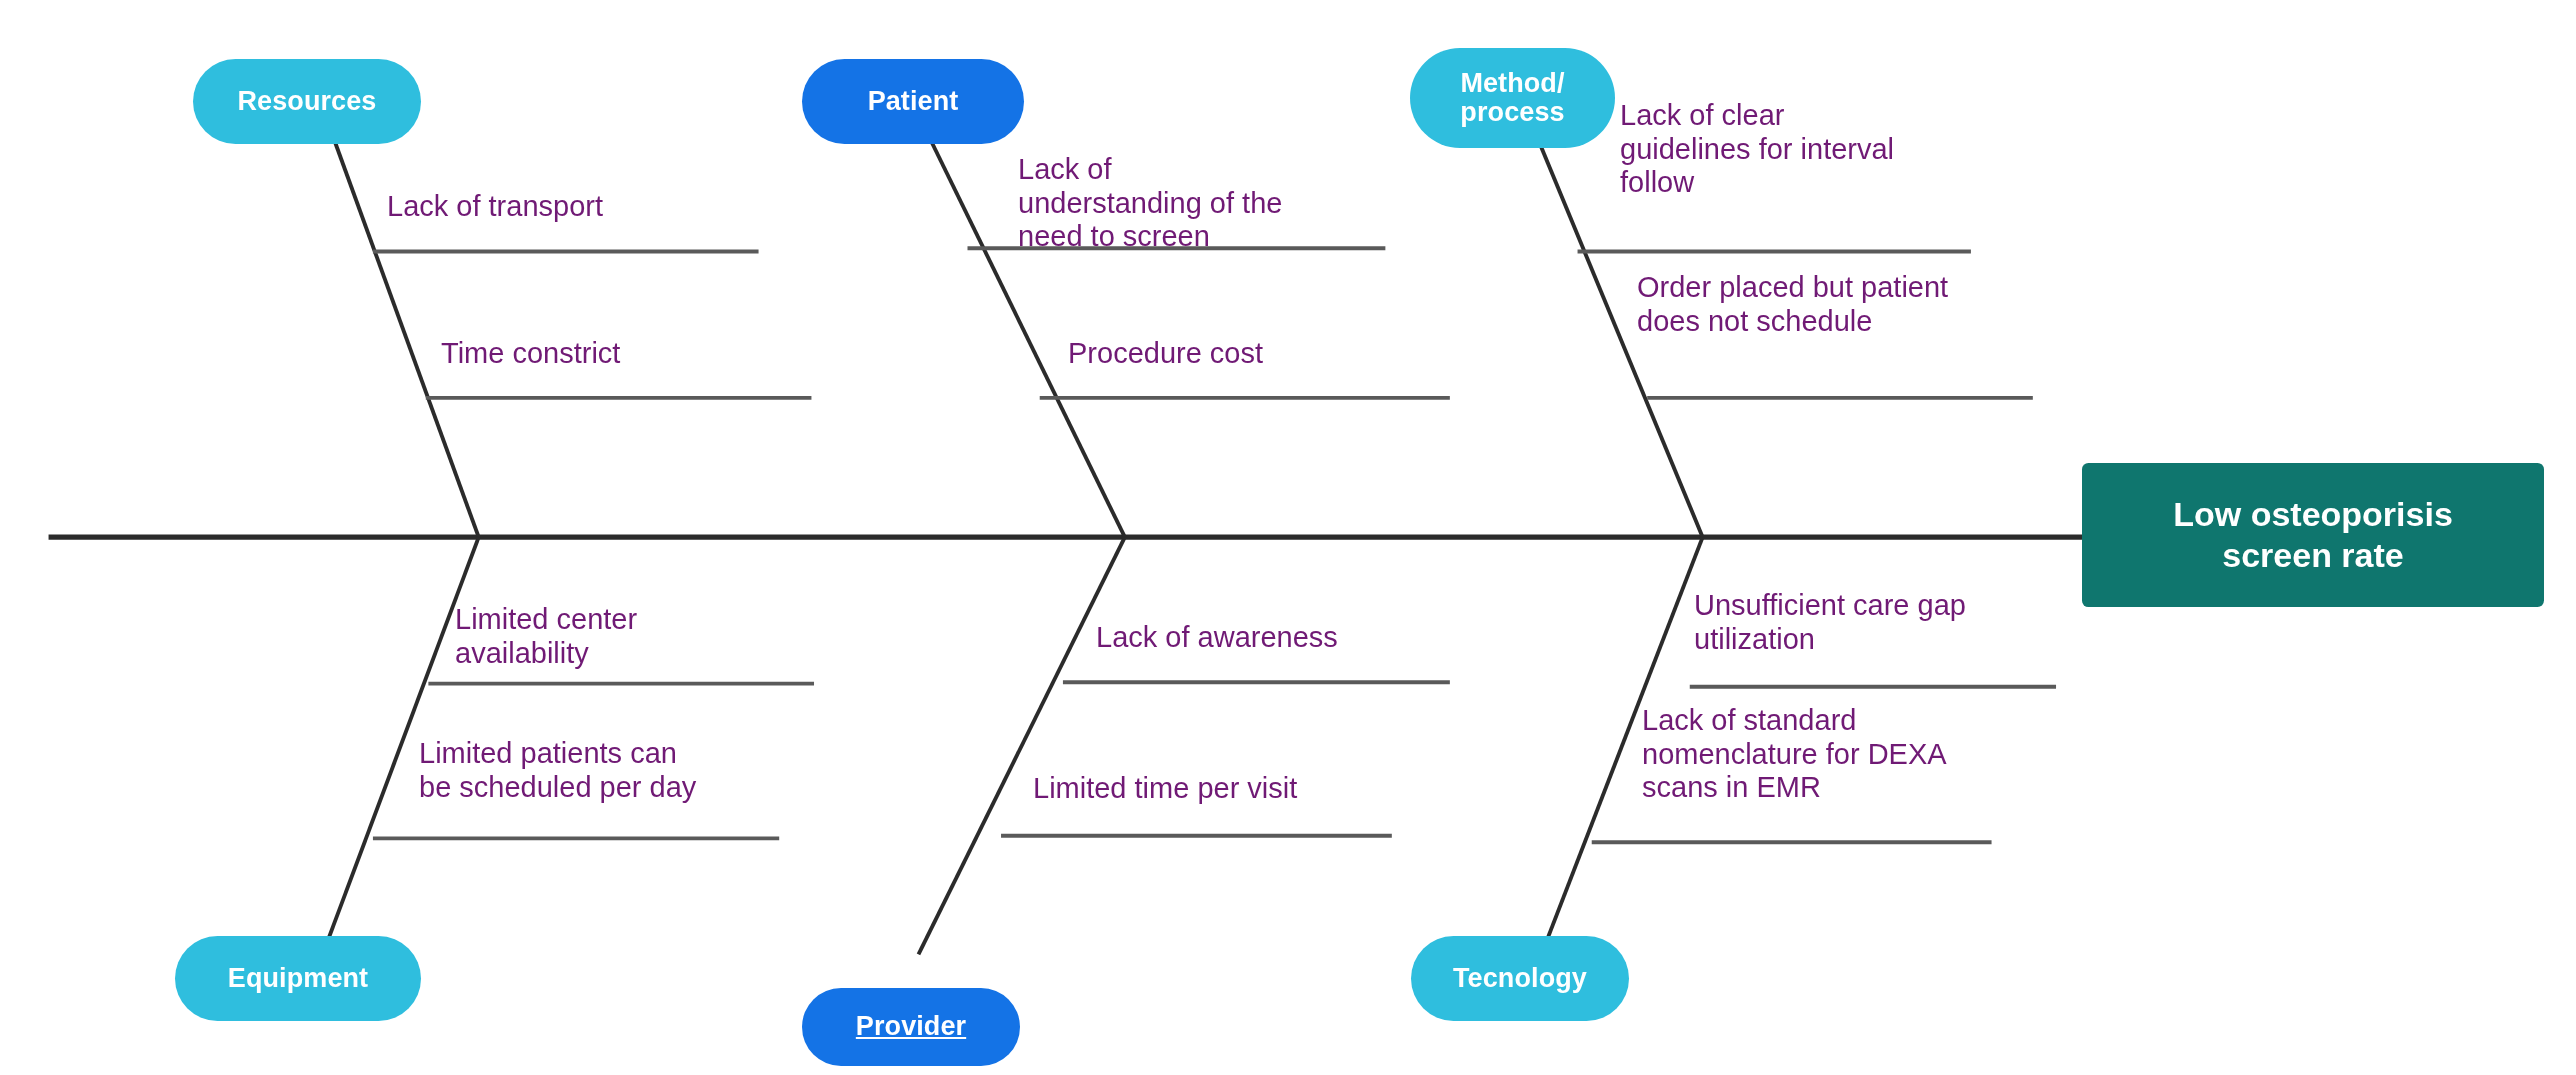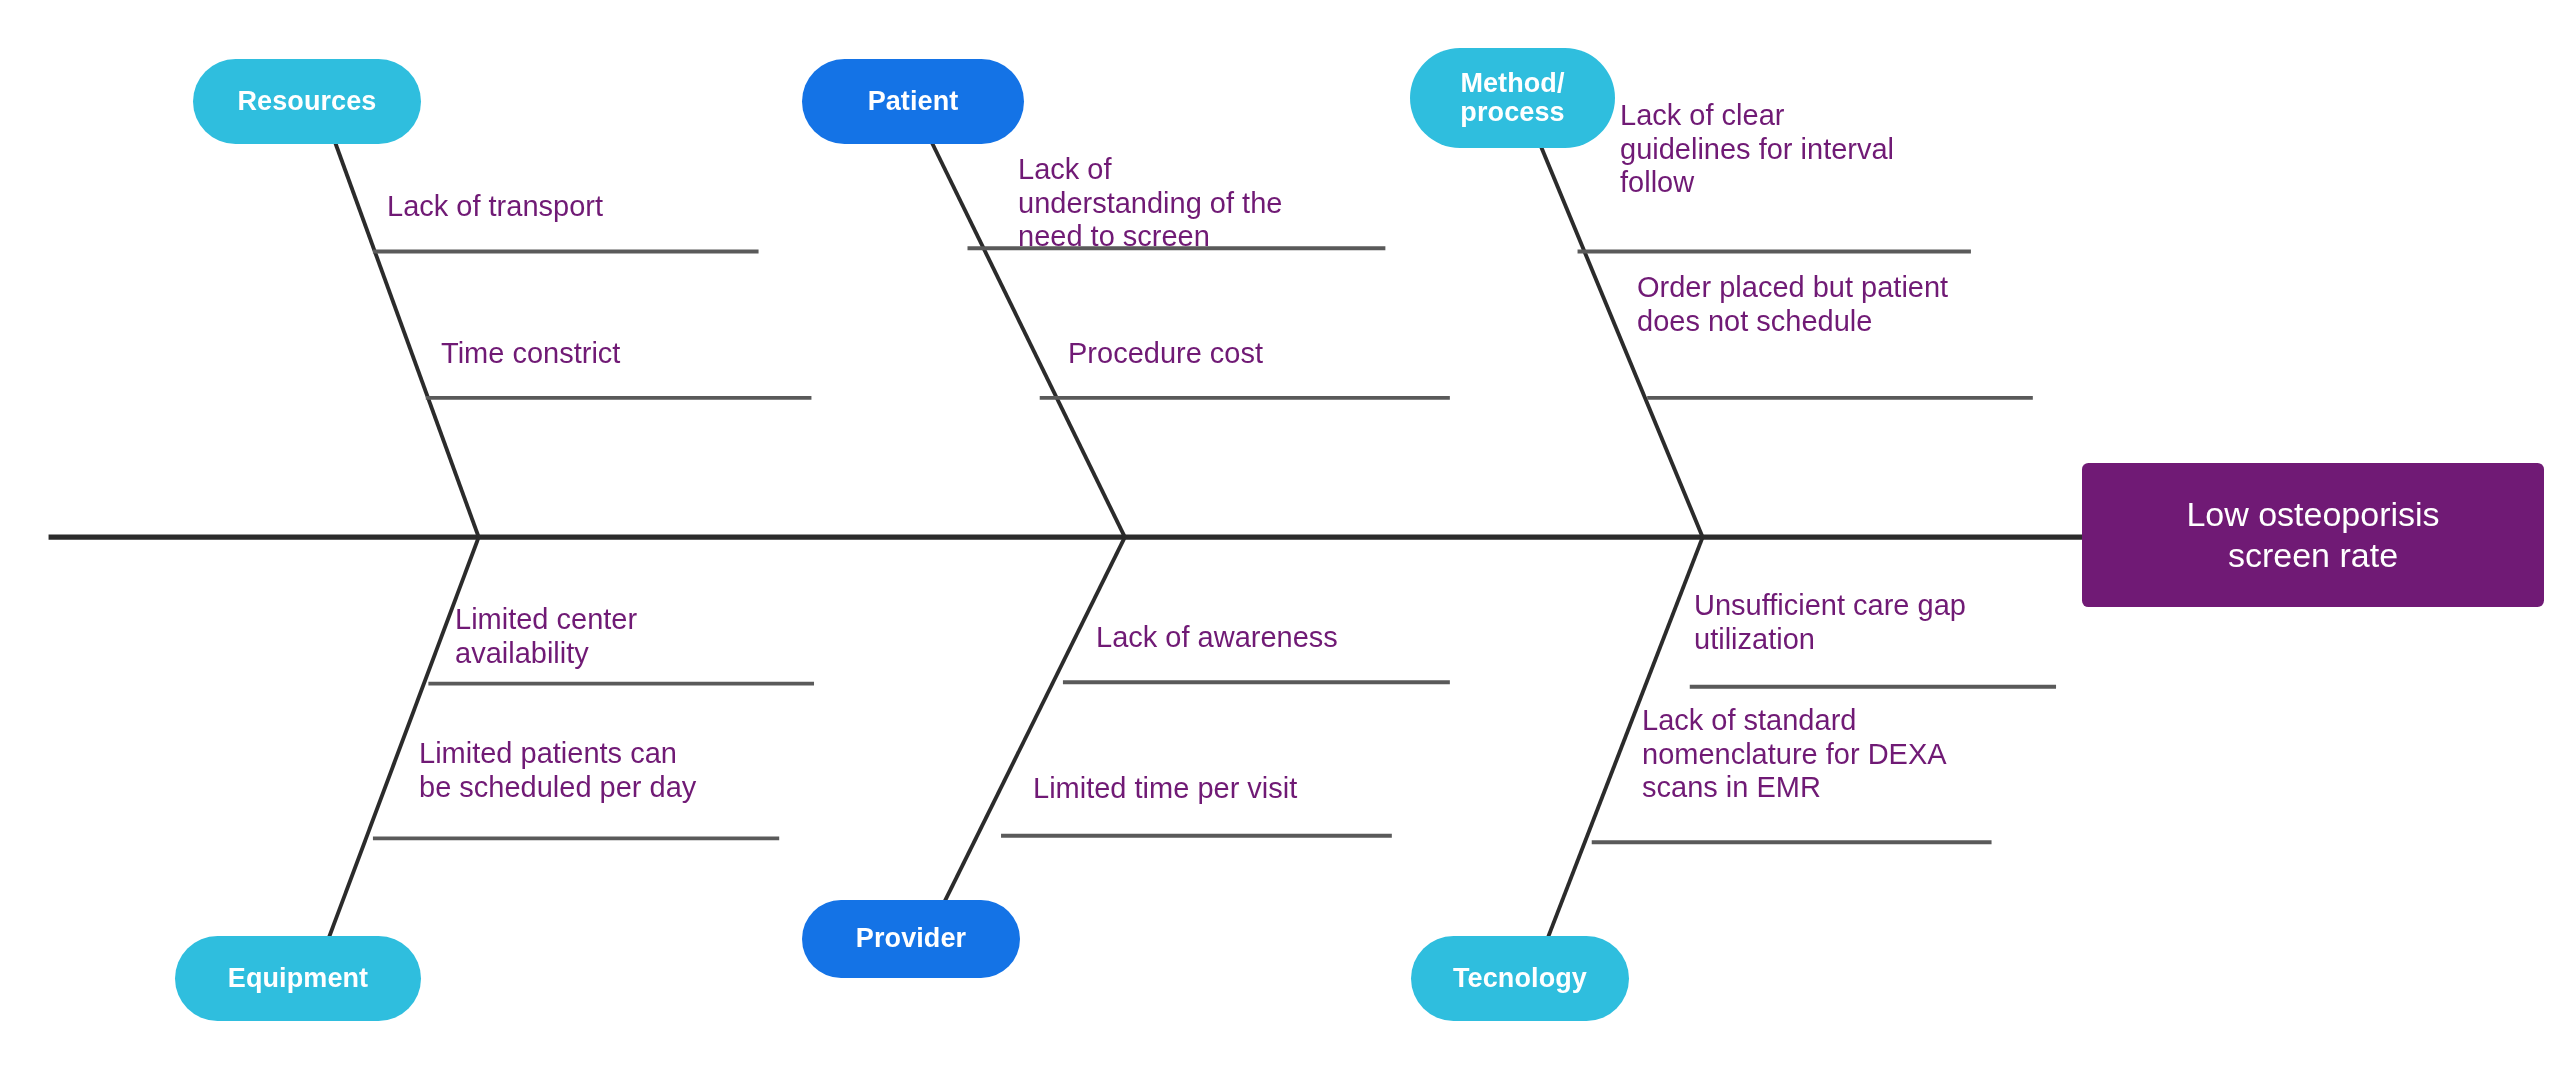--- a/index.html
+++ b/index.html
@@ -40,24 +40,24 @@
     padding: 3px 9px;
     white-space: pre-line;
     letter-spacing: 0.1px;
   }
   .pill.cyan  { background: #2FBEDE; }
   .pill.blue  { background: #1473E6; }
 
   
   .effect-box {
     position: absolute;
-    background: #701a75;
+    background: #0f766e;
     color: #ffffff;
     border-radius: 6.4px;
-    font-weight: normal;
+    font-weight: bold;
     font-size: 34px;
     line-height: 1.2;
     display: flex;
     align-items: center;
     justify-content: center;
     text-align: center;
     box-sizing: border-box;
     padding: 5.2px 11.6px;
     white-space: pre-line;
   }
@@ -110,21 +110,21 @@
 
   <div class="pill cyan" style="left:193px; top:59px; width:228px; height:85px;">Resources</div>
 
   <div class="pill blue" style="left:802px; top:59px; width:222px; height:85px;">Patient</div>
 
   <div class="pill cyan" style="left:1410px; top:48px; width:205px; height:100px;">Method/
 process</div>
 
   <div class="pill cyan" style="left:175px; top:936px; width:246px; height:85px;">Equipment</div>
 
-  <div class="pill blue" style="left:802px; top:900px; width:218px; height:78px;">Provider</div>
+  <div class="pill blue" style="left:802px; top:988px; width:218px; height:78px;text-decoration:underline;">Provider</div>
 
   <div class="pill cyan" style="left:1411px; top:936px; width:218px; height:85px;">Tecnology</div>
 
   <div class="effect-box" style="left:2082px; top:463px; width:462px; height:144px;">Low osteoporisis
 screen rate</div>
 
   <div class="cause" style="left:387px; top:190px; width:413px;">Lack of transport</div>
   <div class="cause" style="left:441px; top:337px; width:413px;">Time constrict</div>
 
   <div class="cause" style="left:1018px; top:153px; width:426px;">Lack of

